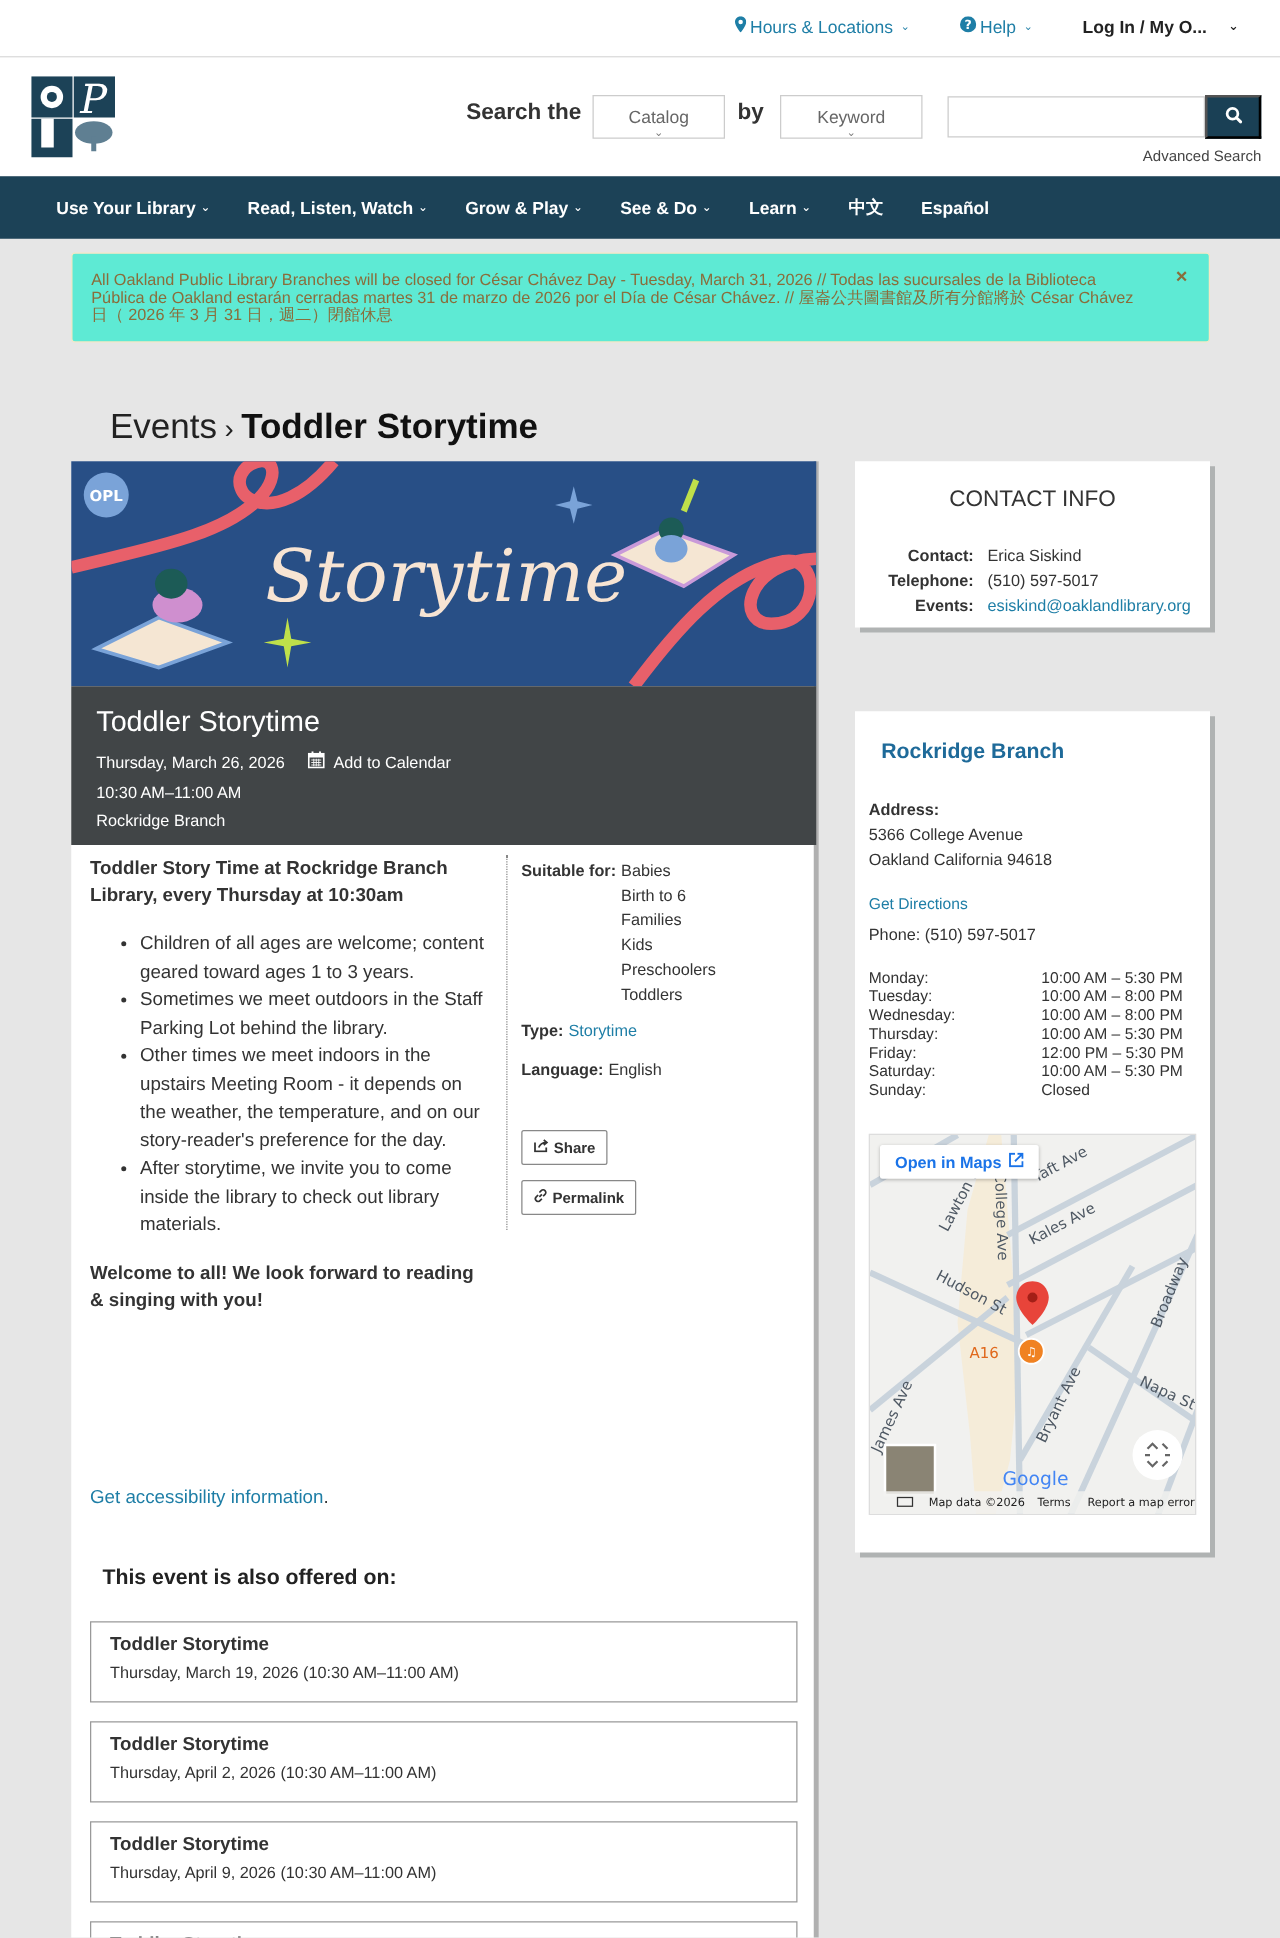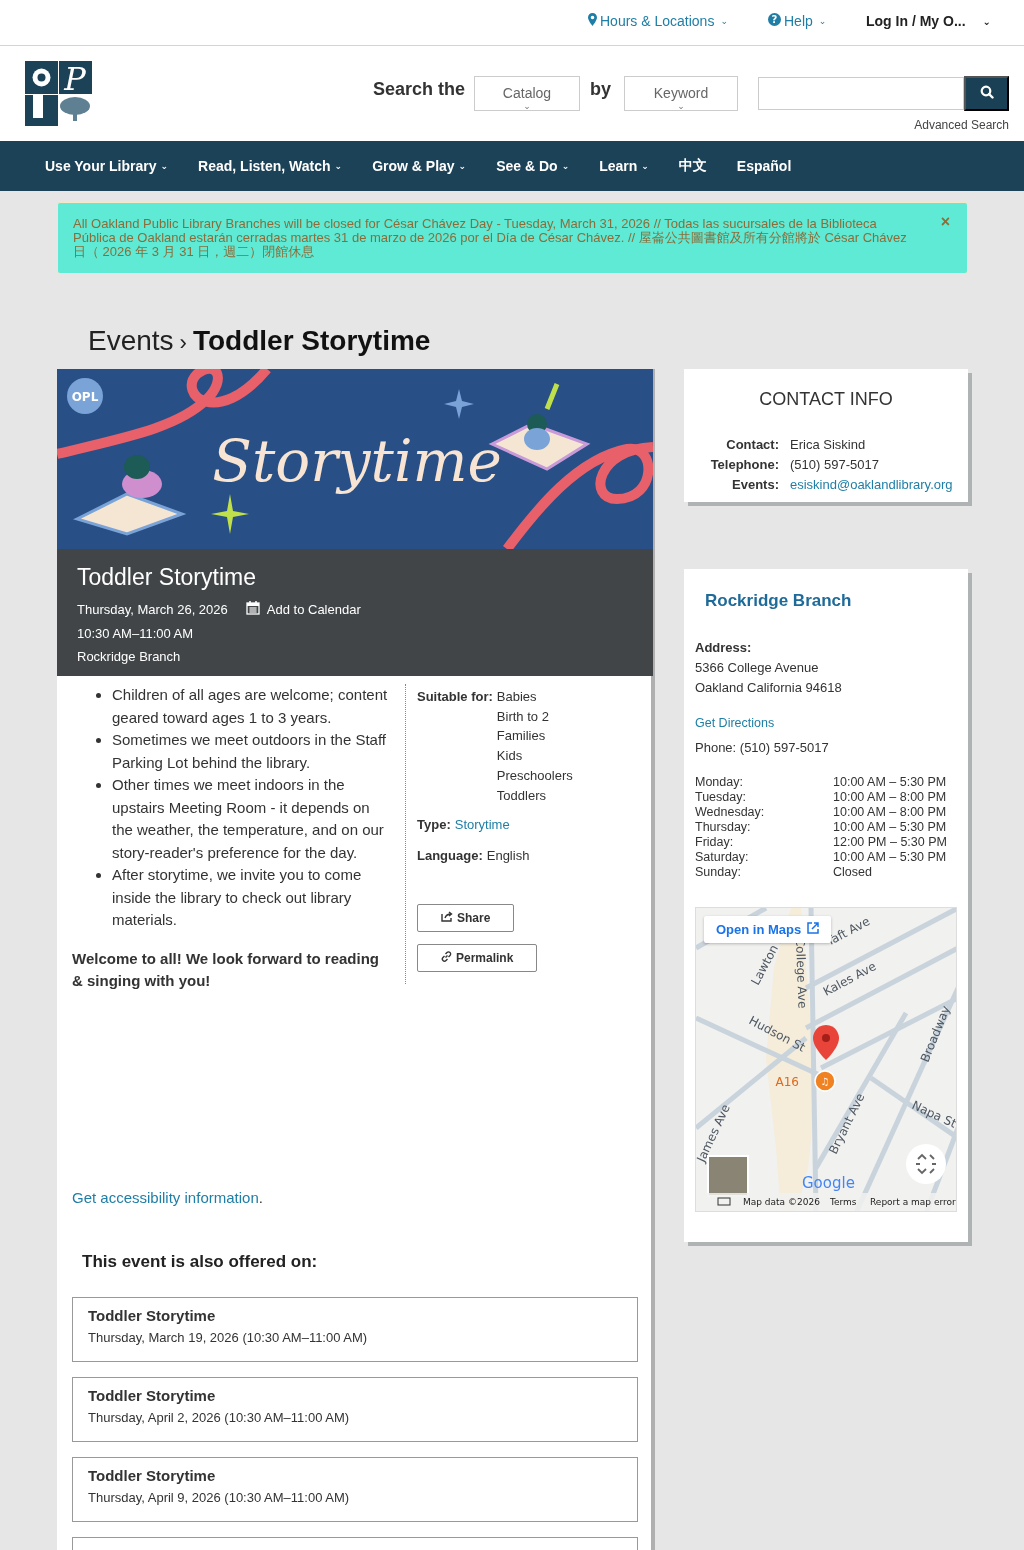--- a/index.html
+++ b/index.html
@@ -51,21 +51,21 @@
   .desc .lead { font-weight: bold; font-size: 15px; line-height: 22px; margin-bottom: 16px; }
   .desc ul { padding-left: 40px; font-size: 15px; line-height: 22.5px; }
   .desc .closing { font-weight: bold; font-size: 15px; line-height: 22px; margin-top: 16px; }
   .desc .access { position: absolute; top: 505px; font-size: 15px; color: #1e7ea6; white-space: nowrap; }
 
   .meta { position: absolute; left: 348px; top: 315px; width: 232px; height: 300px; border-left: 1px dotted #888; padding-left: 11px; font-size: 13px; }
   .meta .row { display: flex; margin-bottom: 12px; }
   .meta .k { font-weight: bold; margin-right: 4px; }
   .meta .vals div { line-height: 19.7px; }
   .meta .row.suit { margin-top: 3px; }
-  .btn { display: inline-flex; align-items: flex-end; gap: 4px; border: 1px solid #888; border-radius: 2px; padding: 6px 23px; font-size: 12px; font-weight: bold; color: #333; background: #fff; }
+  .btn { display: inline-flex; align-items: flex-end; gap: 4px; border: 1px solid #888; border-radius: 2px; padding: 6px 9px; font-size: 12px; font-weight: bold; color: #333; background: #fff; }
 
   .also h3 { position: absolute; left: 25px; top: 883px; font-size: 17px; color: #222; }
   .occ { position: absolute; left: 15px; width: 566px; height: 65px; border: 1px solid #999; padding: 9px 15px; }
   .occ .t { font-weight: bold; font-size: 15px; margin-bottom: 6px; color: #333; }
   .occ .d { font-size: 13px; color: #333; }
 
   
   .card { position: absolute; background: #fff; box-shadow: 4px 4px 0 #b0b3b3; }
   .contact h2 { text-align: center; font-size: 18px; font-weight: normal; color: #333; margin-top: 20px; margin-bottom: 25px; }
   .contact .r { display: flex; font-size: 13px; line-height: 20px; }
@@ -218,38 +218,39 @@
             </svg>
         </span>
         <span>Add to Calendar</span>
       </a>
     </div>
     <div class="line">10:30 AM–11:00 AM</div>
     <div class="line">Rockridge Branch</div>
   </div>
 
   <div class="desc">
+    <p class="lead">Toddler Story Time at Rockridge Branch Library, every Thursday at 10:30am</p>
     <ul>
       <li>Children of all ages are welcome; content geared toward ages 1 to 3 years.</li>
       <li>Sometimes we meet outdoors in the Staff Parking Lot behind the library.</li>
       <li>Other times we meet indoors in the upstairs Meeting Room - it depends on the weather, the temperature, and on our story-reader's preference for the day.</li>
       <li>After storytime, we invite you to come inside the library to check out library materials.</li>
     </ul>
     <p class="closing">Welcome to all! We look forward to reading &amp; singing with you!</p>
     <div class="access">
       <a style="color:#1e7ea6;">Get accessibility information</a><span style="color:#333;">.</span>
     </div>
   </div>
 
   <div class="meta">
     <div class="row suit">
       <span class="k" style="line-height:19.7px;">Suitable for:</span>
       <div class="vals">
         <div>Babies</div>
-        <div>Birth to 2</div>
+        <div>Birth to 6</div>
         <div>Families</div>
         <div>Kids</div>
         <div>Preschoolers</div>
         <div>Toddlers</div>
       </div>
     </div>
     <div class="row" style="margin-bottom:16px;">
       <span class="k">Type:</span>
       <a style="color:#1e7ea6;">Storytime</a>
     </div>

